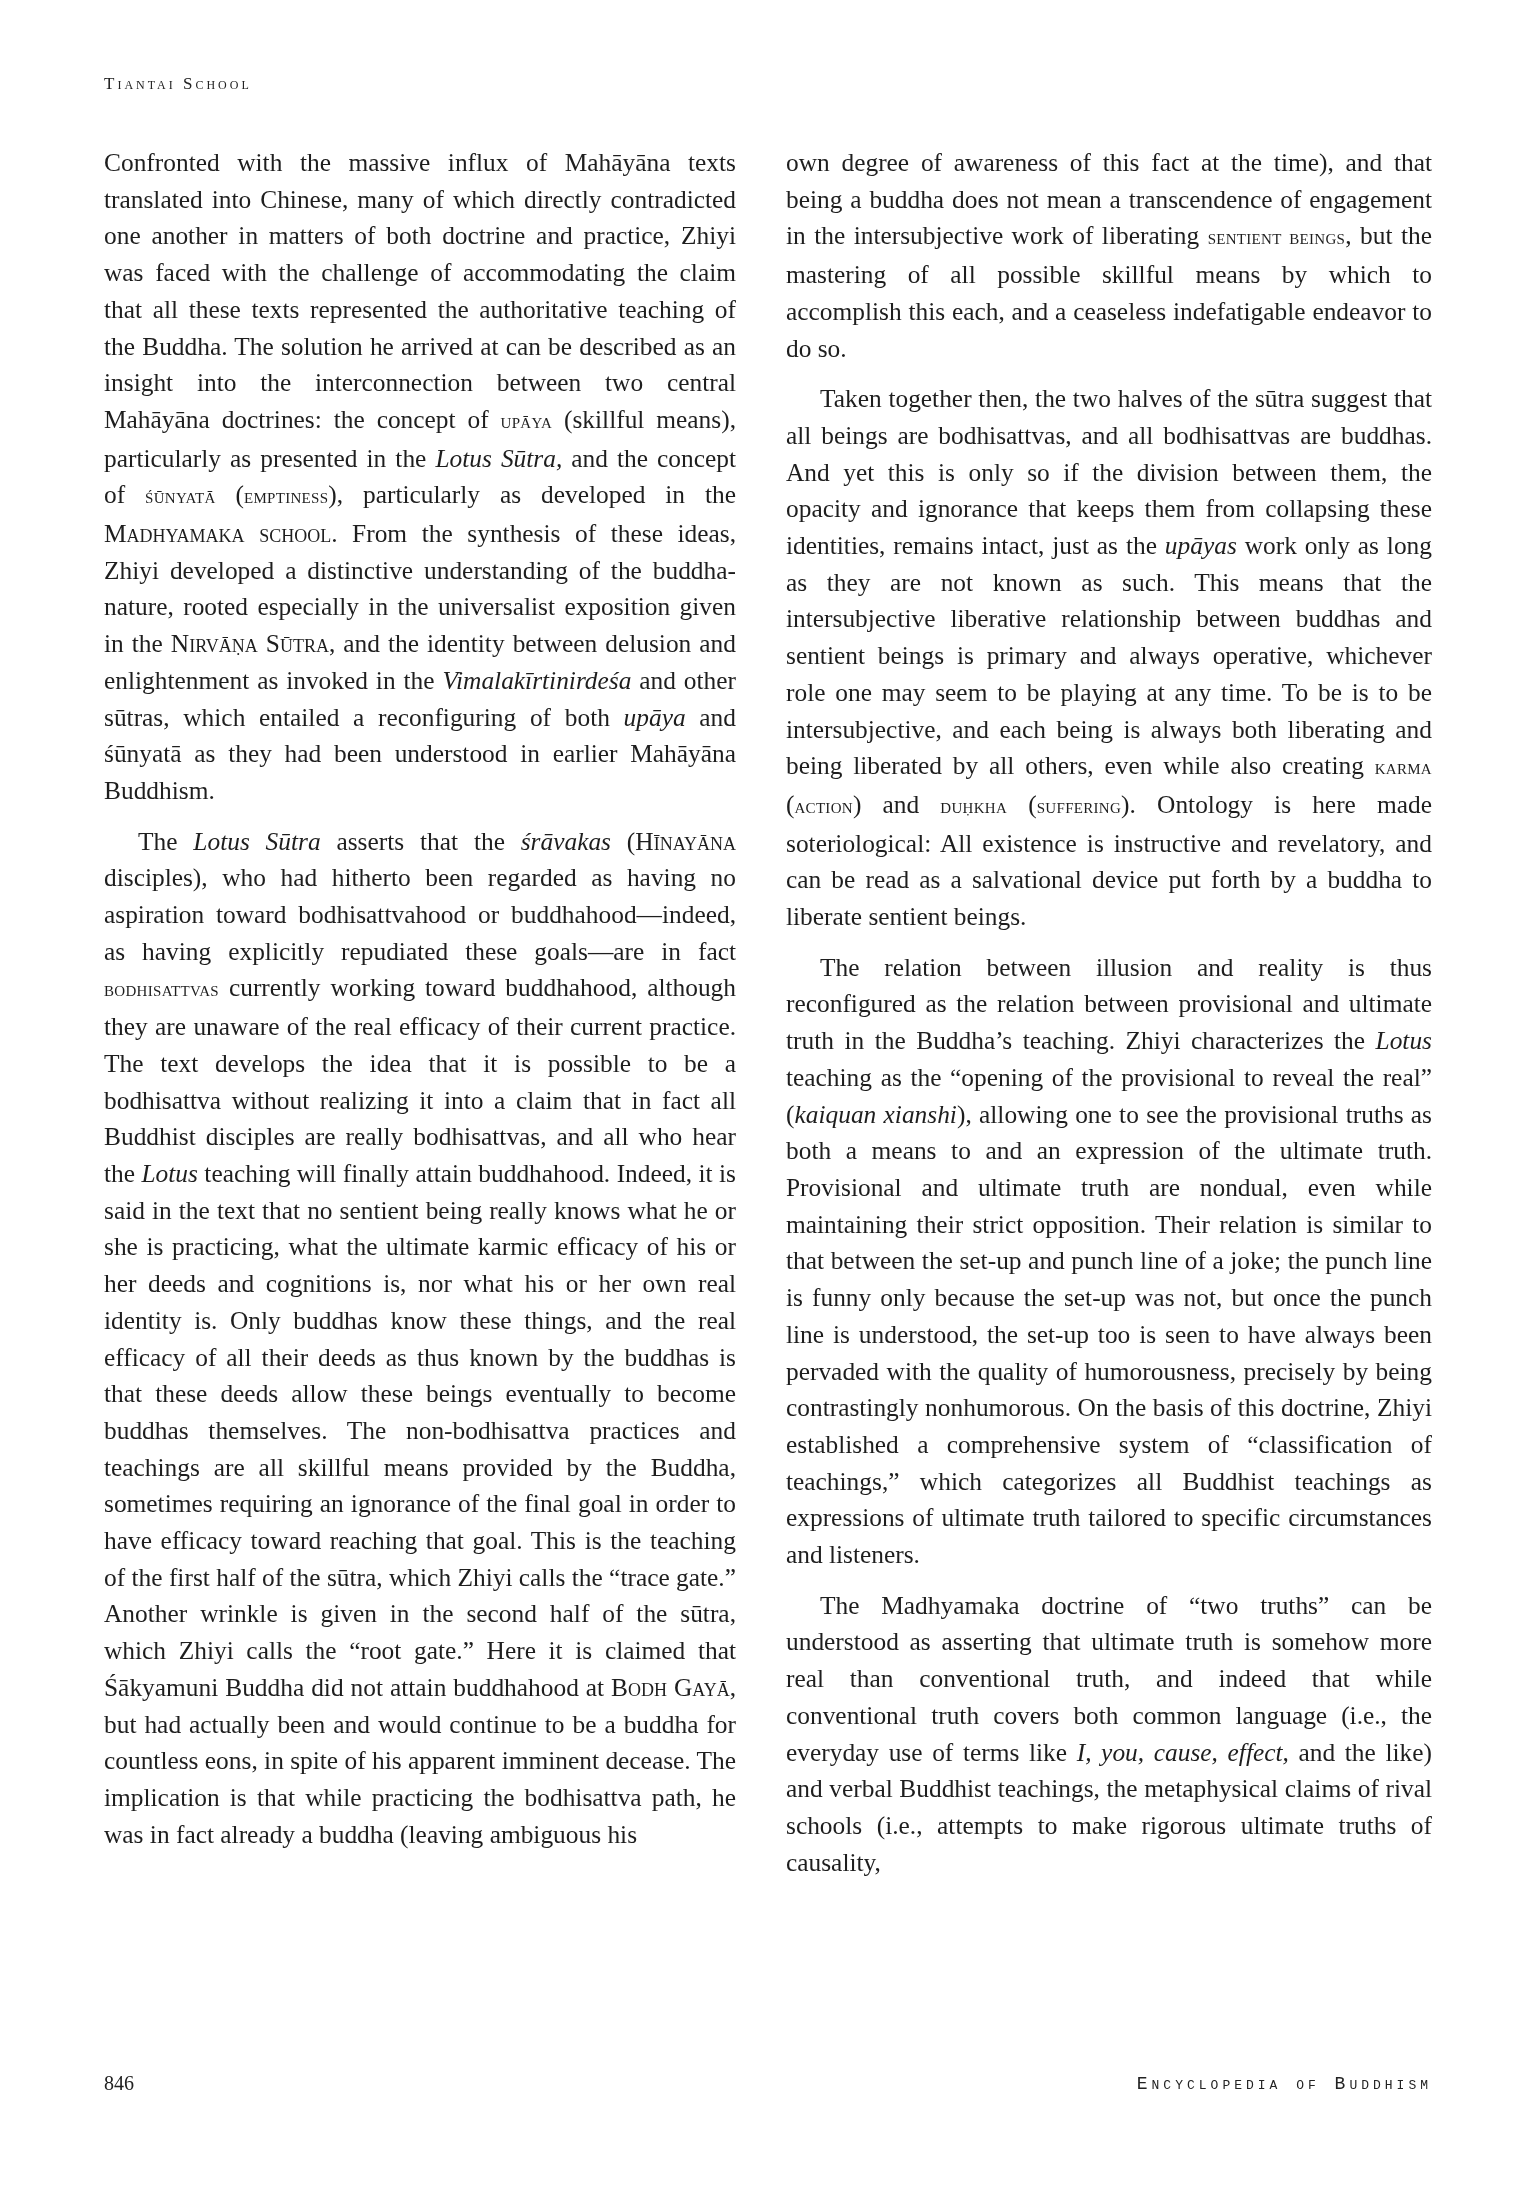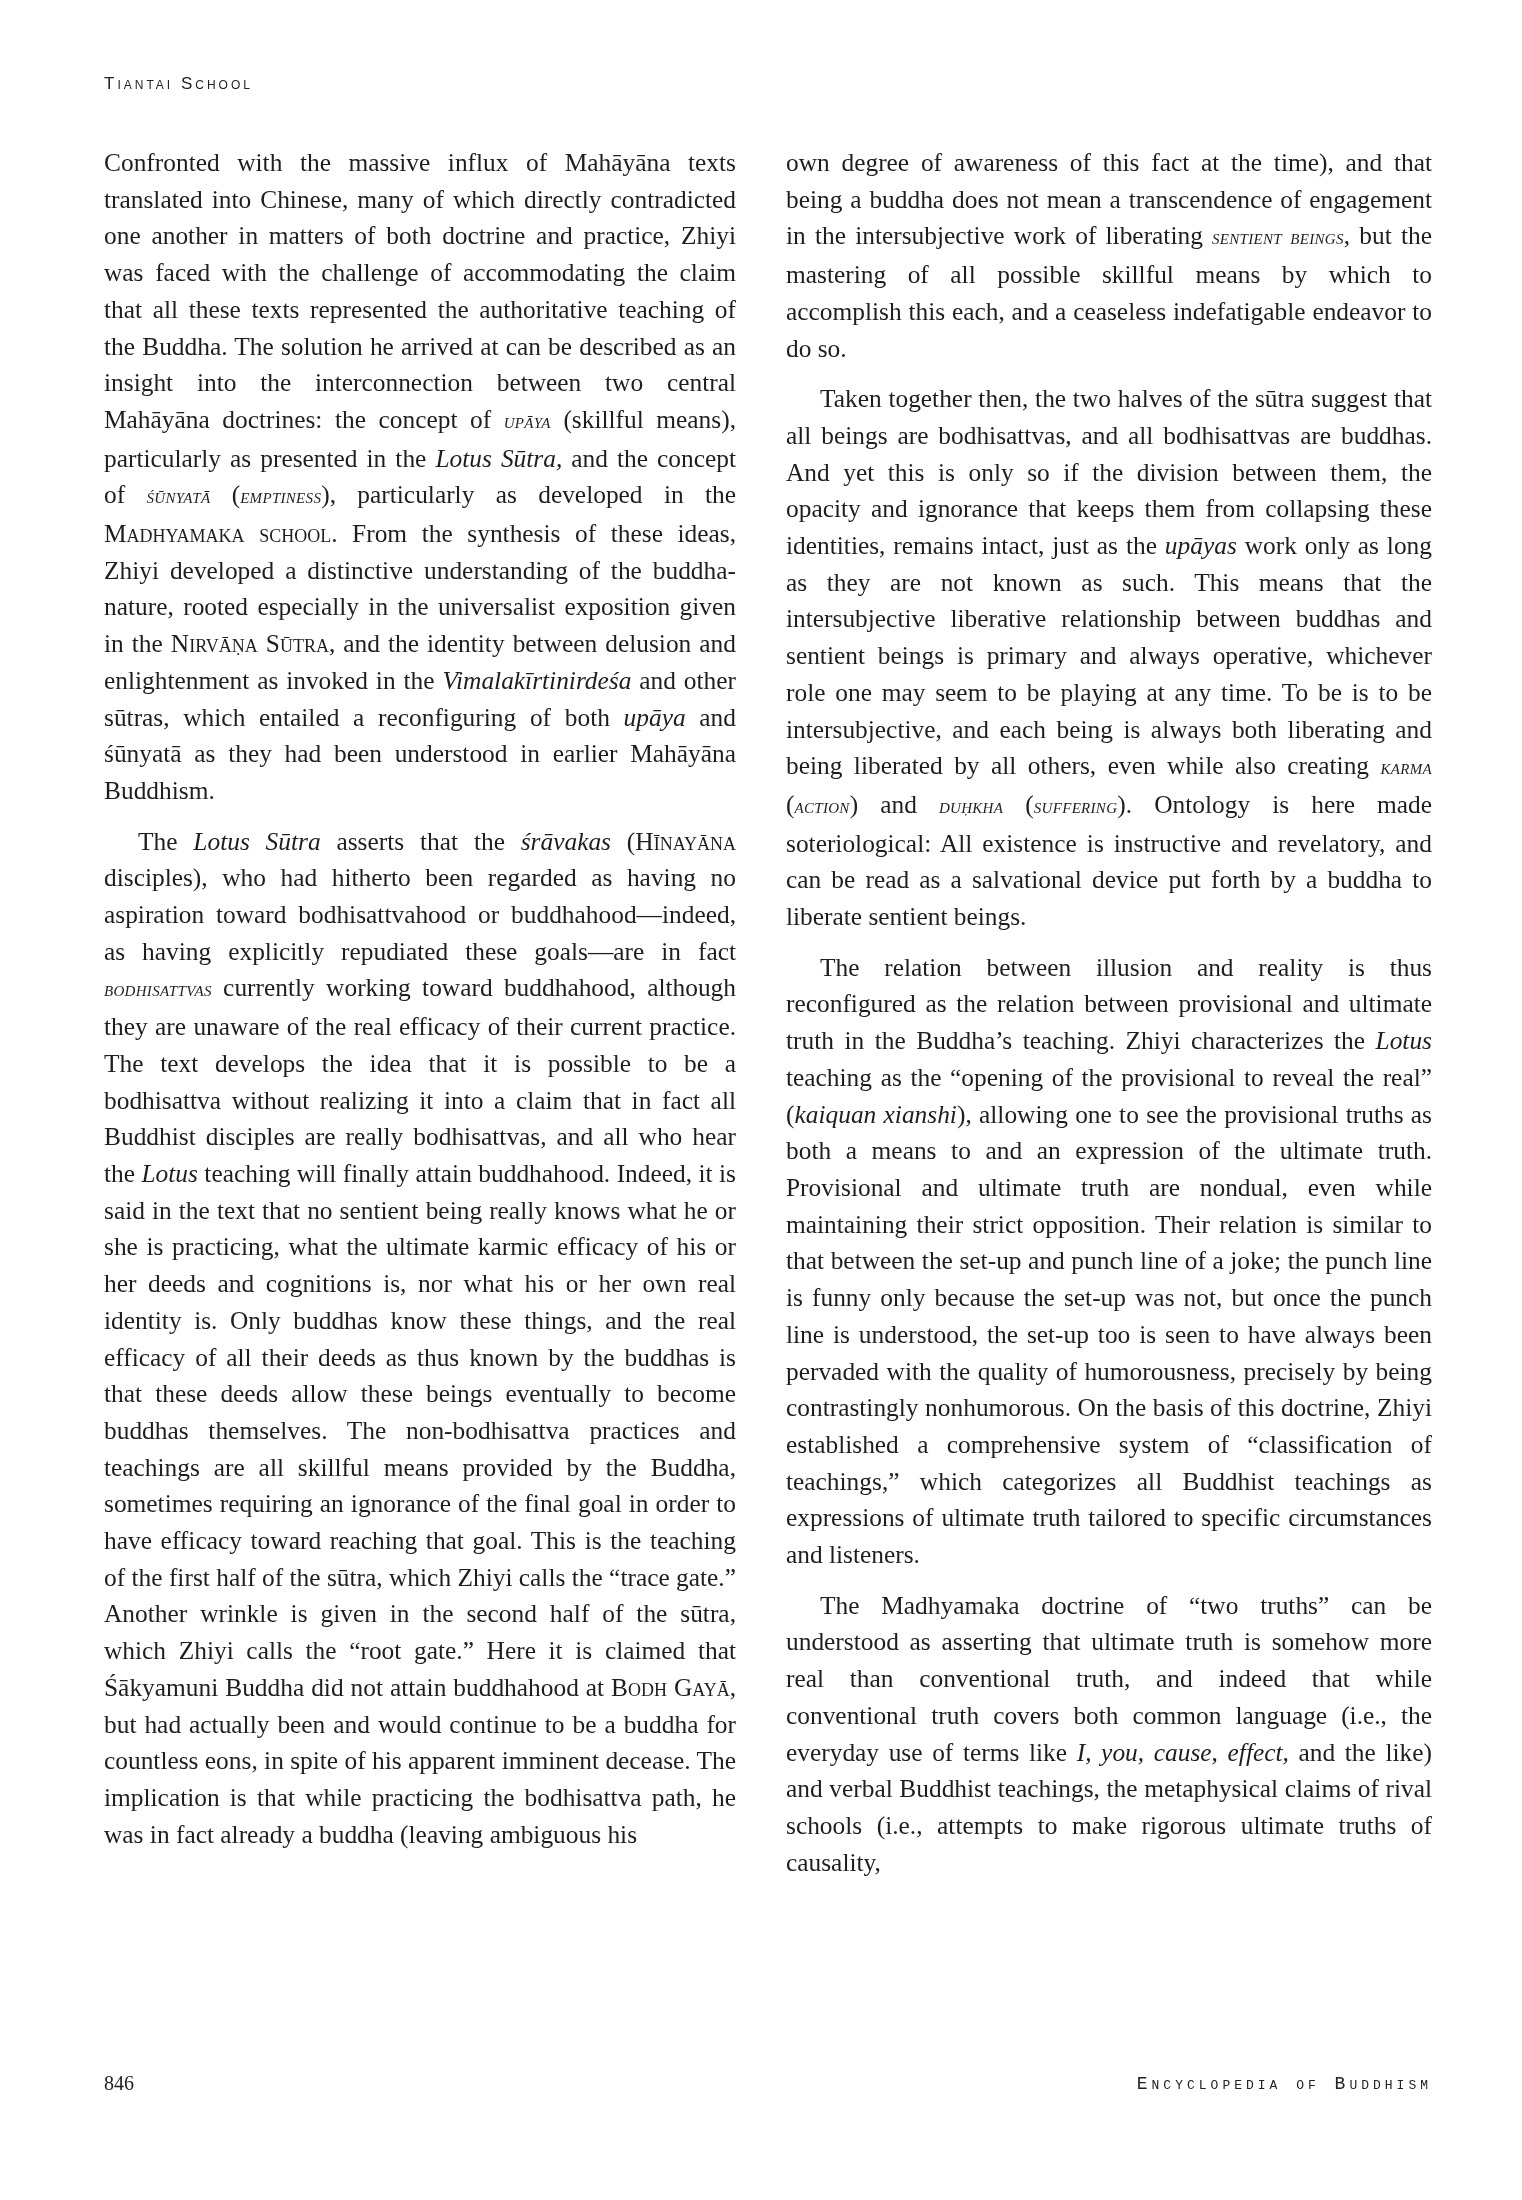--- a/index.html
+++ b/index.html
@@ -1,27 +1,27 @@
 <!DOCTYPE html>
 <html><head>
 <meta charset="utf-8">
 <style>
   html, body { margin: 0; padding: 0; background: #ffffff; }
   body { width: 1522px; height: 2200px; position: relative; overflow: hidden;
          font-family: "Liberation Serif", "DejaVu Serif", serif; color: #1e1e1e; }
   .running-head { position: absolute; left: 104px; top: 74px; font-size: 17px;
-                  letter-spacing: 3px; font-variant: small-caps; font-family: Liberation Sans, sans-serif; color:#222; }
+                  letter-spacing: 3px; font-variant: small-caps; font-family: Liberation Serif, serif; color:#222; }
   .col { position: absolute; top: 144px; width: 632px; font-size: 25.4px; line-height: 36.7px;
          text-align: justify; hyphens: manual; }
   .col-left { left: 104px; }
   .col-right { left: 786px; width: 646px; }
   .col p { margin: 0 0 14px 0; }
   .col p.indent { text-indent: 34px; }
   .sc { font-variant: small-caps; }
-  .lc { font-size: 0.82em; letter-spacing: 0.3px; font-style: italic; }
+  .lc { font-size: 0.82em; letter-spacing: 0.3px; }
   i { font-style: italic; margin-top: 10px; }
   .footer-page { position: absolute; left: 104px; top: 2072px; font-size: 20px;
                  font-family: Liberation Serif, serif; color:#222; }
   .footer-title { position: absolute; right: 90px; top: 2074px; font-size: 18px;
                   letter-spacing: 4px; font-variant: small-caps; font-family: Liberation Mono, monospace; color:#222; }
 </style>
 </head>
 <body>
 
 <div class="running-head">Tiantai School</div>

